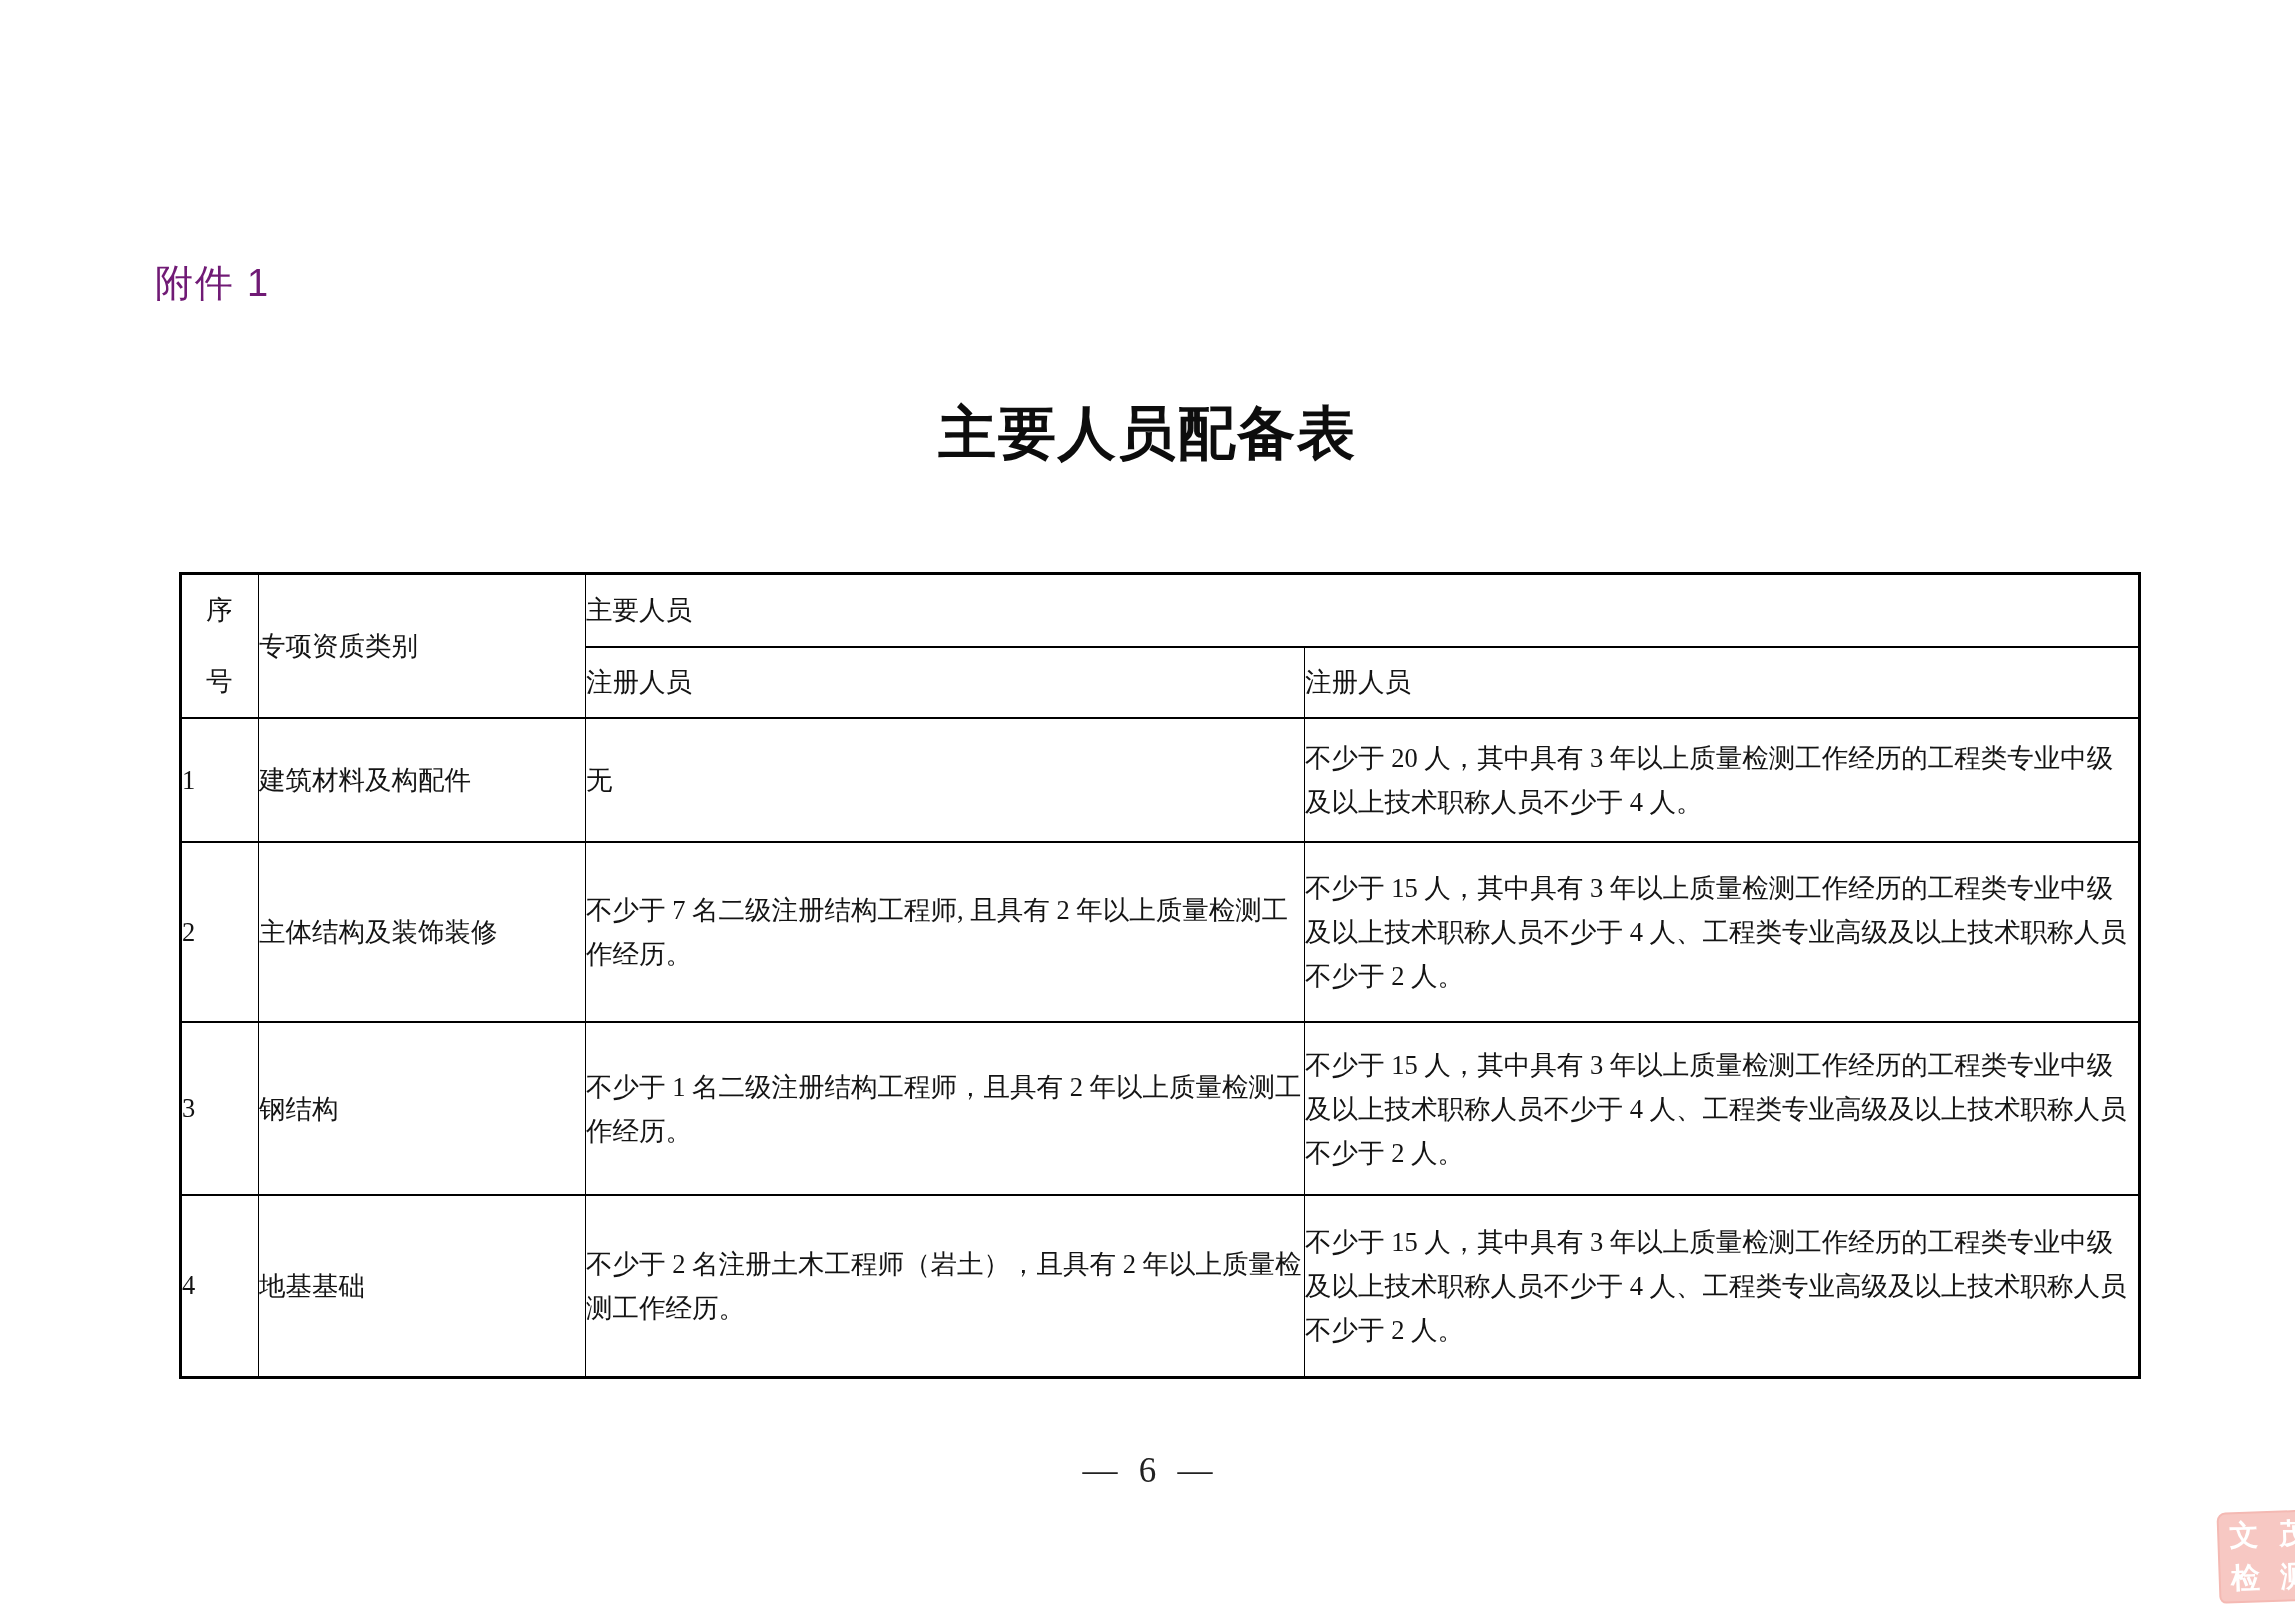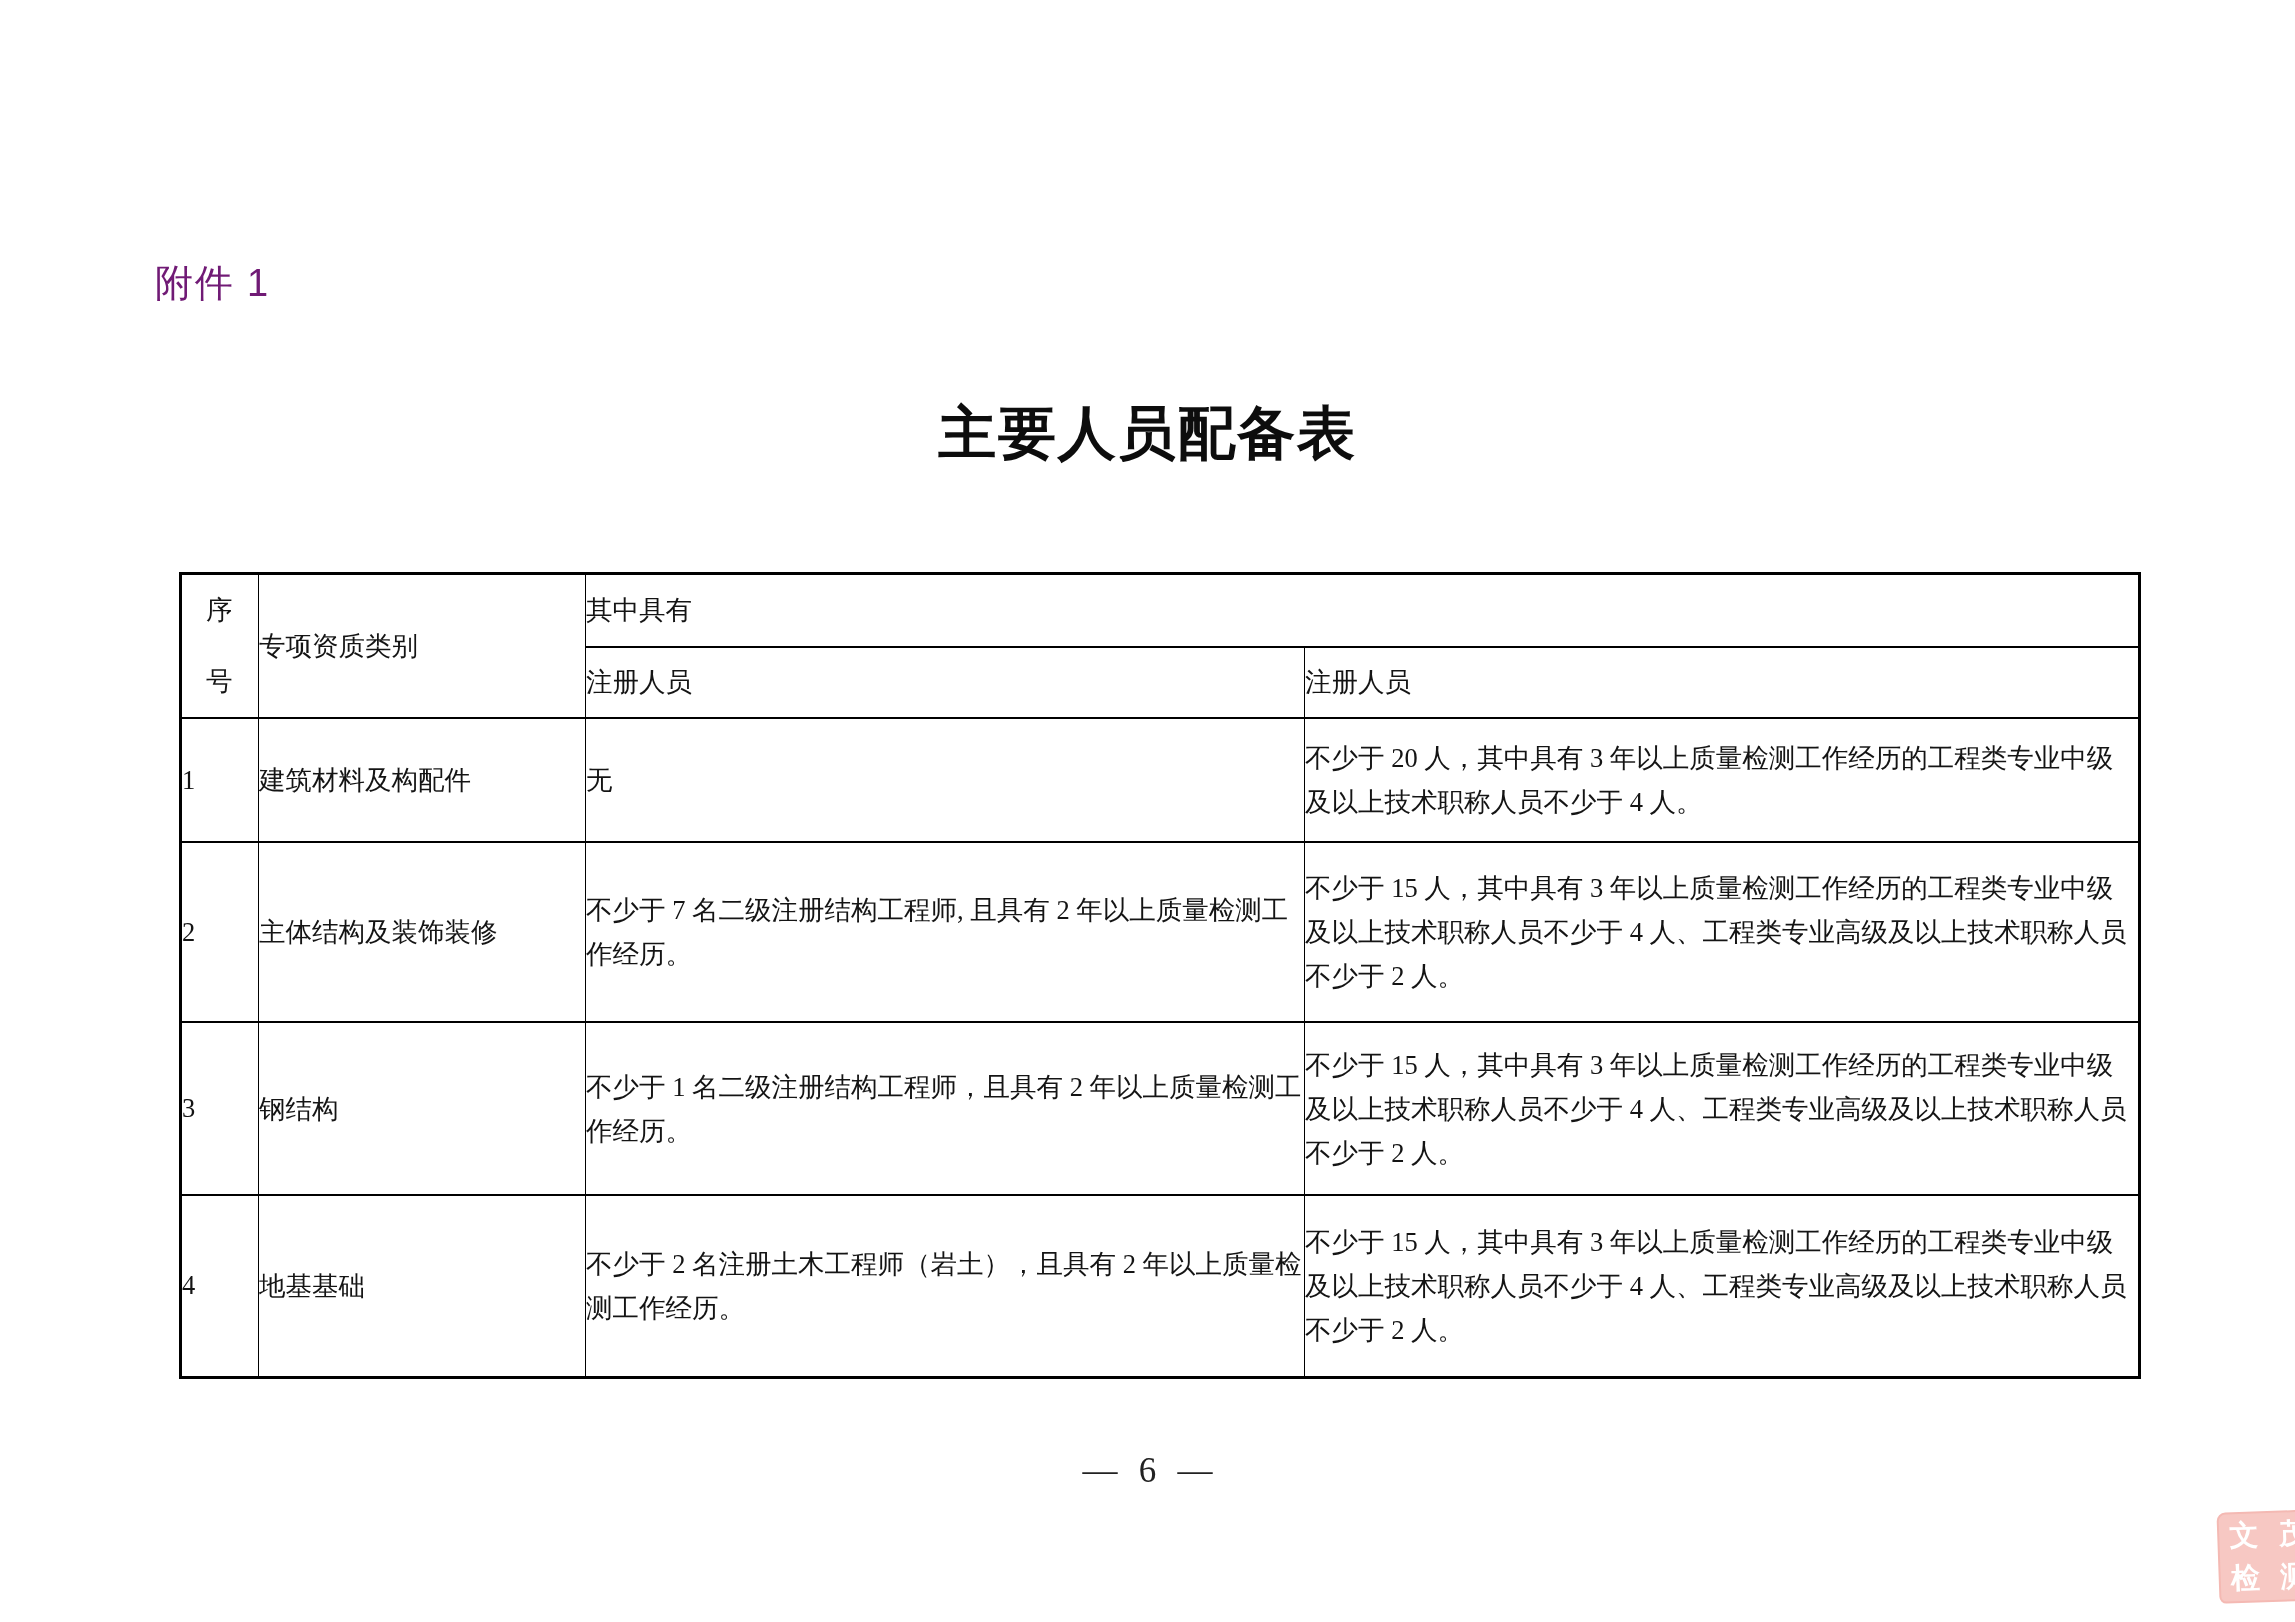--- a/index.html
+++ b/index.html
@@ -121,21 +121,21 @@
       <col style="width:327px">
       <col style="width:719px">
       <col style="width:835px">
     </colgroup>
     <tbody>
       <tr class="h-head1">
         <th rowspan="2">
             <span class="stacked">序号</span>
           </th>
         <th rowspan="2">专项资质类别</th>
-        <th colspan="2">其中具有</th>
+        <th colspan="2">主要人员</th>
       </tr>
       <tr class="h-head2">
         <th>注册人员</th>
         <th>注册人员</th>
       </tr>
 
       <tr class="h-r1">
         <td>1</td>
         <td>建筑材料及构配件</td>
         <td class="center-cell">无</td>

